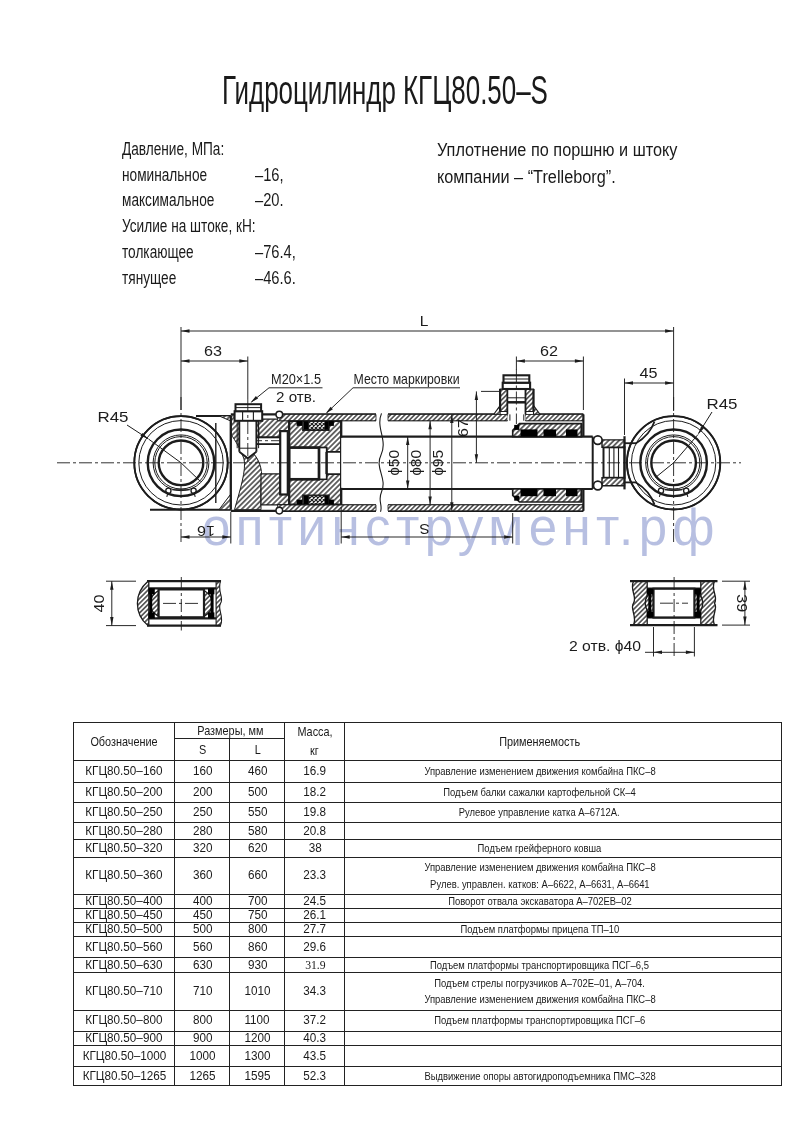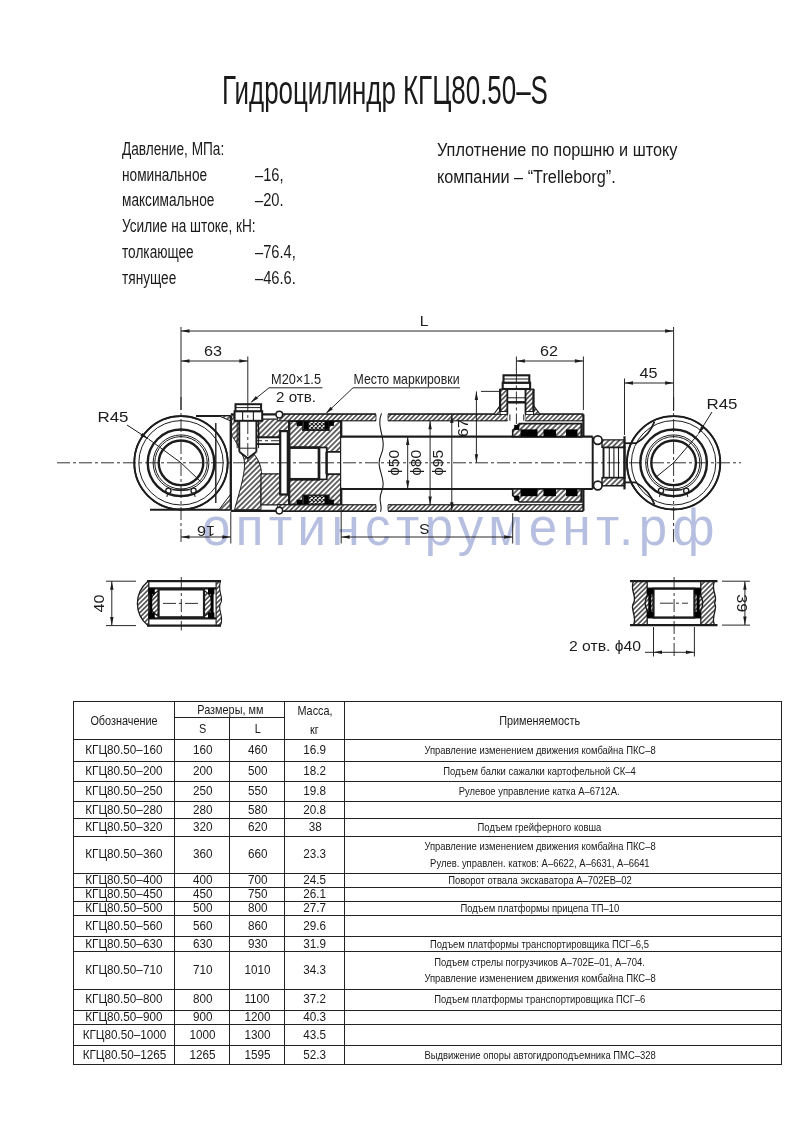--- a/index.html
+++ b/index.html
@@ -289,21 +289,21 @@
     <polygon points="744.9,581.2 746.6,589.7 743.2,589.7" fill="#1c1c1c" stroke="none"></polygon>
     <polygon points="744.9,625.1 743.2,616.6 746.6,616.6" fill="#1c1c1c" stroke="none"></polygon>
     <text x="736.5" y="603.2" font-size="15.5" font-weight="normal" text-anchor="middle" fill="#1c1c1c" textLength="18" lengthAdjust="spacingAndGlyphs" transform="rotate(90 736.5 603.2)">39</text>
     <text x="605" y="651" font-size="15.5" font-weight="normal" text-anchor="middle" fill="#1c1c1c" textLength="72" lengthAdjust="spacingAndGlyphs">2 отв. ɸ40</text>
     <line x1="653.5" y1="627" x2="653.5" y2="656.5" stroke="#1c1c1c" stroke-width="0.95" stroke-linecap="butt"></line>
     <line x1="694.4" y1="627" x2="694.4" y2="656.5" stroke="#1c1c1c" stroke-width="0.95" stroke-linecap="butt"></line>
     <line x1="645" y1="652.3" x2="694.4" y2="652.3" stroke="#1c1c1c" stroke-width="0.95" stroke-linecap="butt"></line>
     <polygon points="653.5,652.3 662.0,650.6 662.0,654.0" fill="#1c1c1c" stroke="none"></polygon>
     <polygon points="694.4,652.3 685.9,654.0 685.9,650.6" fill="#1c1c1c" stroke="none"></polygon>
   </svg>
-<table style="position:absolute;left:72.7px;top:701px;width:703.9px;height:359.4999999999999px">
+<table style="position:absolute;left:72.7px;top:722px;width:703.9px;height:359.4999999999999px">
     <tbody>
       <tr style="height:15px">
         <td rowspan="2" style="width:100.8px"><span class="sq hd">Обозначение</span></td>
         <td colspan="2" style="width:108.89999999999998px;height:15px"><span class="sq hd">Размеры, мм</span></td>
         <td rowspan="2" style="width:59.0px">
           <div style="line-height:18.5px"><span class="sq hd">Масса,</span><br><span class="sq hd">кг</span></div>
         </td>
         <td rowspan="2" style="width:388.6px;padding-right:46.6px"><span class="sq hd">Применяемость</span></td>
       </tr>
       <tr style="height:21px">
@@ -391,21 +391,21 @@
         <td style=""><span class="sq ">КГЦ80.50–560</span></td>
         <td style=""><span class="sq ">560</span></td>
         <td style=""><span class="sq ">860</span></td>
         <td style=""><span class="sq ">29.6</span></td>
         <td style="padding-right:46.6px"></td>
       </tr>
       <tr style="height:15.4px">
         <td style="border-bottom:1.8px solid #222;margin-top:28px;"><span class="sq ">КГЦ80.50–630</span></td>
         <td style="border-bottom:1.8px solid #222;"><span class="sq ">630</span></td>
         <td style="border-bottom:1.8px solid #222;margin-top:23px;"><span class="sq ">930</span></td>
-        <td style="border-bottom:1.8px solid #222;"><span class="sq ">31.9</span></td>
+        <td style="border-bottom:1.8px solid #222;font-family:Liberation Serif, serif;"><span class="sq ">31.9</span></td>
         <td style="border-bottom:1.8px solid #222;padding-right:46.6px">
           <div><span class="sq ap">Подъем платформы транспортировщика ПСГ–6,5</span></div>
         </td>
       </tr>
       <tr style="height:37.7px">
         <td style=""><span class="sq ">КГЦ80.50–710</span></td>
         <td style=""><span class="sq ">710</span></td>
         <td style=""><span class="sq ">1010</span></td>
         <td style=""><span class="sq ">34.3</span></td>
         <td style="padding-right:46.6px">

